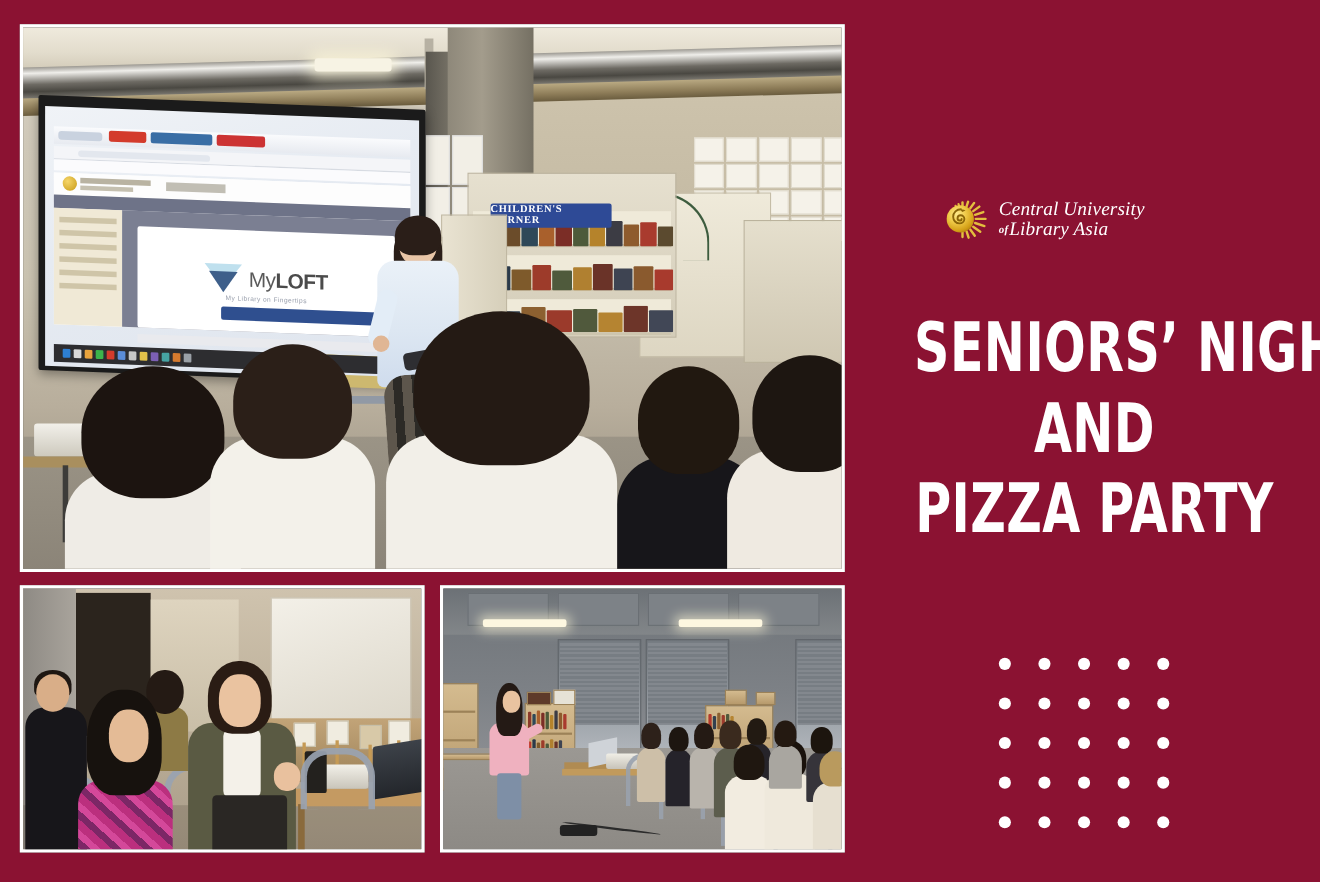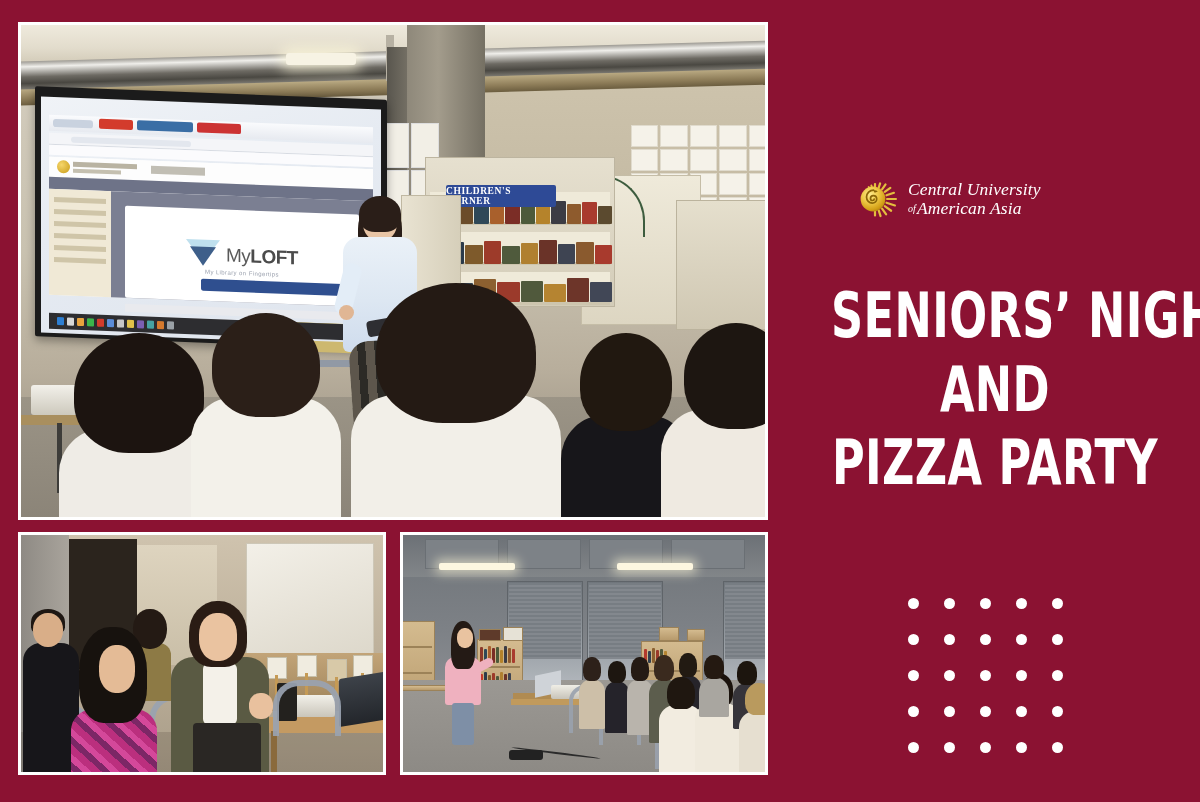--- a/index.html
+++ b/index.html
@@ -251,21 +251,21 @@
   .br-ch{position:absolute;border:4px solid #9aa2ae;border-bottom:none;border-radius:16px 16px 0 0;opacity:.9;}
 
   
   .rightpanel{position:absolute;left:790px;top:0;width:410px;height:802px;}
 
   .brandrow{position:absolute;left:62px;top:176px;display:flex;align-items:center;gap:10px;}
   .logo{width:46px;height:46px;position:relative;flex:none;}
   .brandtext{color:#ffffff;font-family:"Liberation Serif",serif;font-style:italic;line-height:1.08;}
   .brand-l1{font-size:17.5px;letter-spacing:.1px;}
   .brand-l2{font-size:17.5px;letter-spacing:.1px;}
-  .brand-of{font-size:10px;font-style:italic;vertical-align:2px;margin-right:1px;}
+  .brand-of{font-size:10px;font-style:italic;vertical-align:2px;margin-right:1px;font-weight:bold;}
 
   .headline{position:absolute;left:0;top:286px;width:410px;text-align:center;color:#ffffff;}
   .hl{
     font-family:"Liberation Sans Narrow","DejaVu Sans Condensed","Liberation Sans",sans-serif;
     font-weight:bold;
     letter-spacing:.5px;
     line-height:.96;
     transform:scaleX(.8);
     transform-origin:center;
     white-space:nowrap;
@@ -731,21 +731,21 @@
                 </g>
             </g>
           </g>
           <circle cx="21" cy="23" r="12.4" fill="url(#gold)"></circle>
           <path d="M21.6 14.2c-3.9 0-7.1 3.1-7.1 6.9 0 3.4 2.6 6 5.8 6 2.5 0 4.4-1.8 4.4-4 0-1.9-1.5-3.4-3.4-3.4-1.6 0-2.8 1.2-2.8 2.7 0 1.2 0.9 2.1 2.1 2.1 0.9 0 1.6-0.7 1.6-1.5" fill="none" stroke="#8a6508" stroke-width="1.7" stroke-linecap="round"></path>
           <path d="M21.2 14.6c1.6-0.5 3.3-0.2 4.6 0.8l-3.1 1.4z" fill="#8a6508"></path>
         </svg>
       </span>
       <span class="brandtext">
         <div class="brand-l1">Central University</div>
-        <div class="brand-l2"><span class="brand-of">of</span><span>American Asia</span></div>
+        <div class="brand-l2"><span class="brand-of">of</span><span>Library Asia</span></div>
       </span>
     </div>
 
     <div class="headline">
       <div class="hl hl1">SENIORS’ NIGHT</div>
       <div class="hl hl2">AND</div>
       <div class="hl hl3">PIZZA PARTY</div>
     </div>
 
     <div class="dotgrid">

